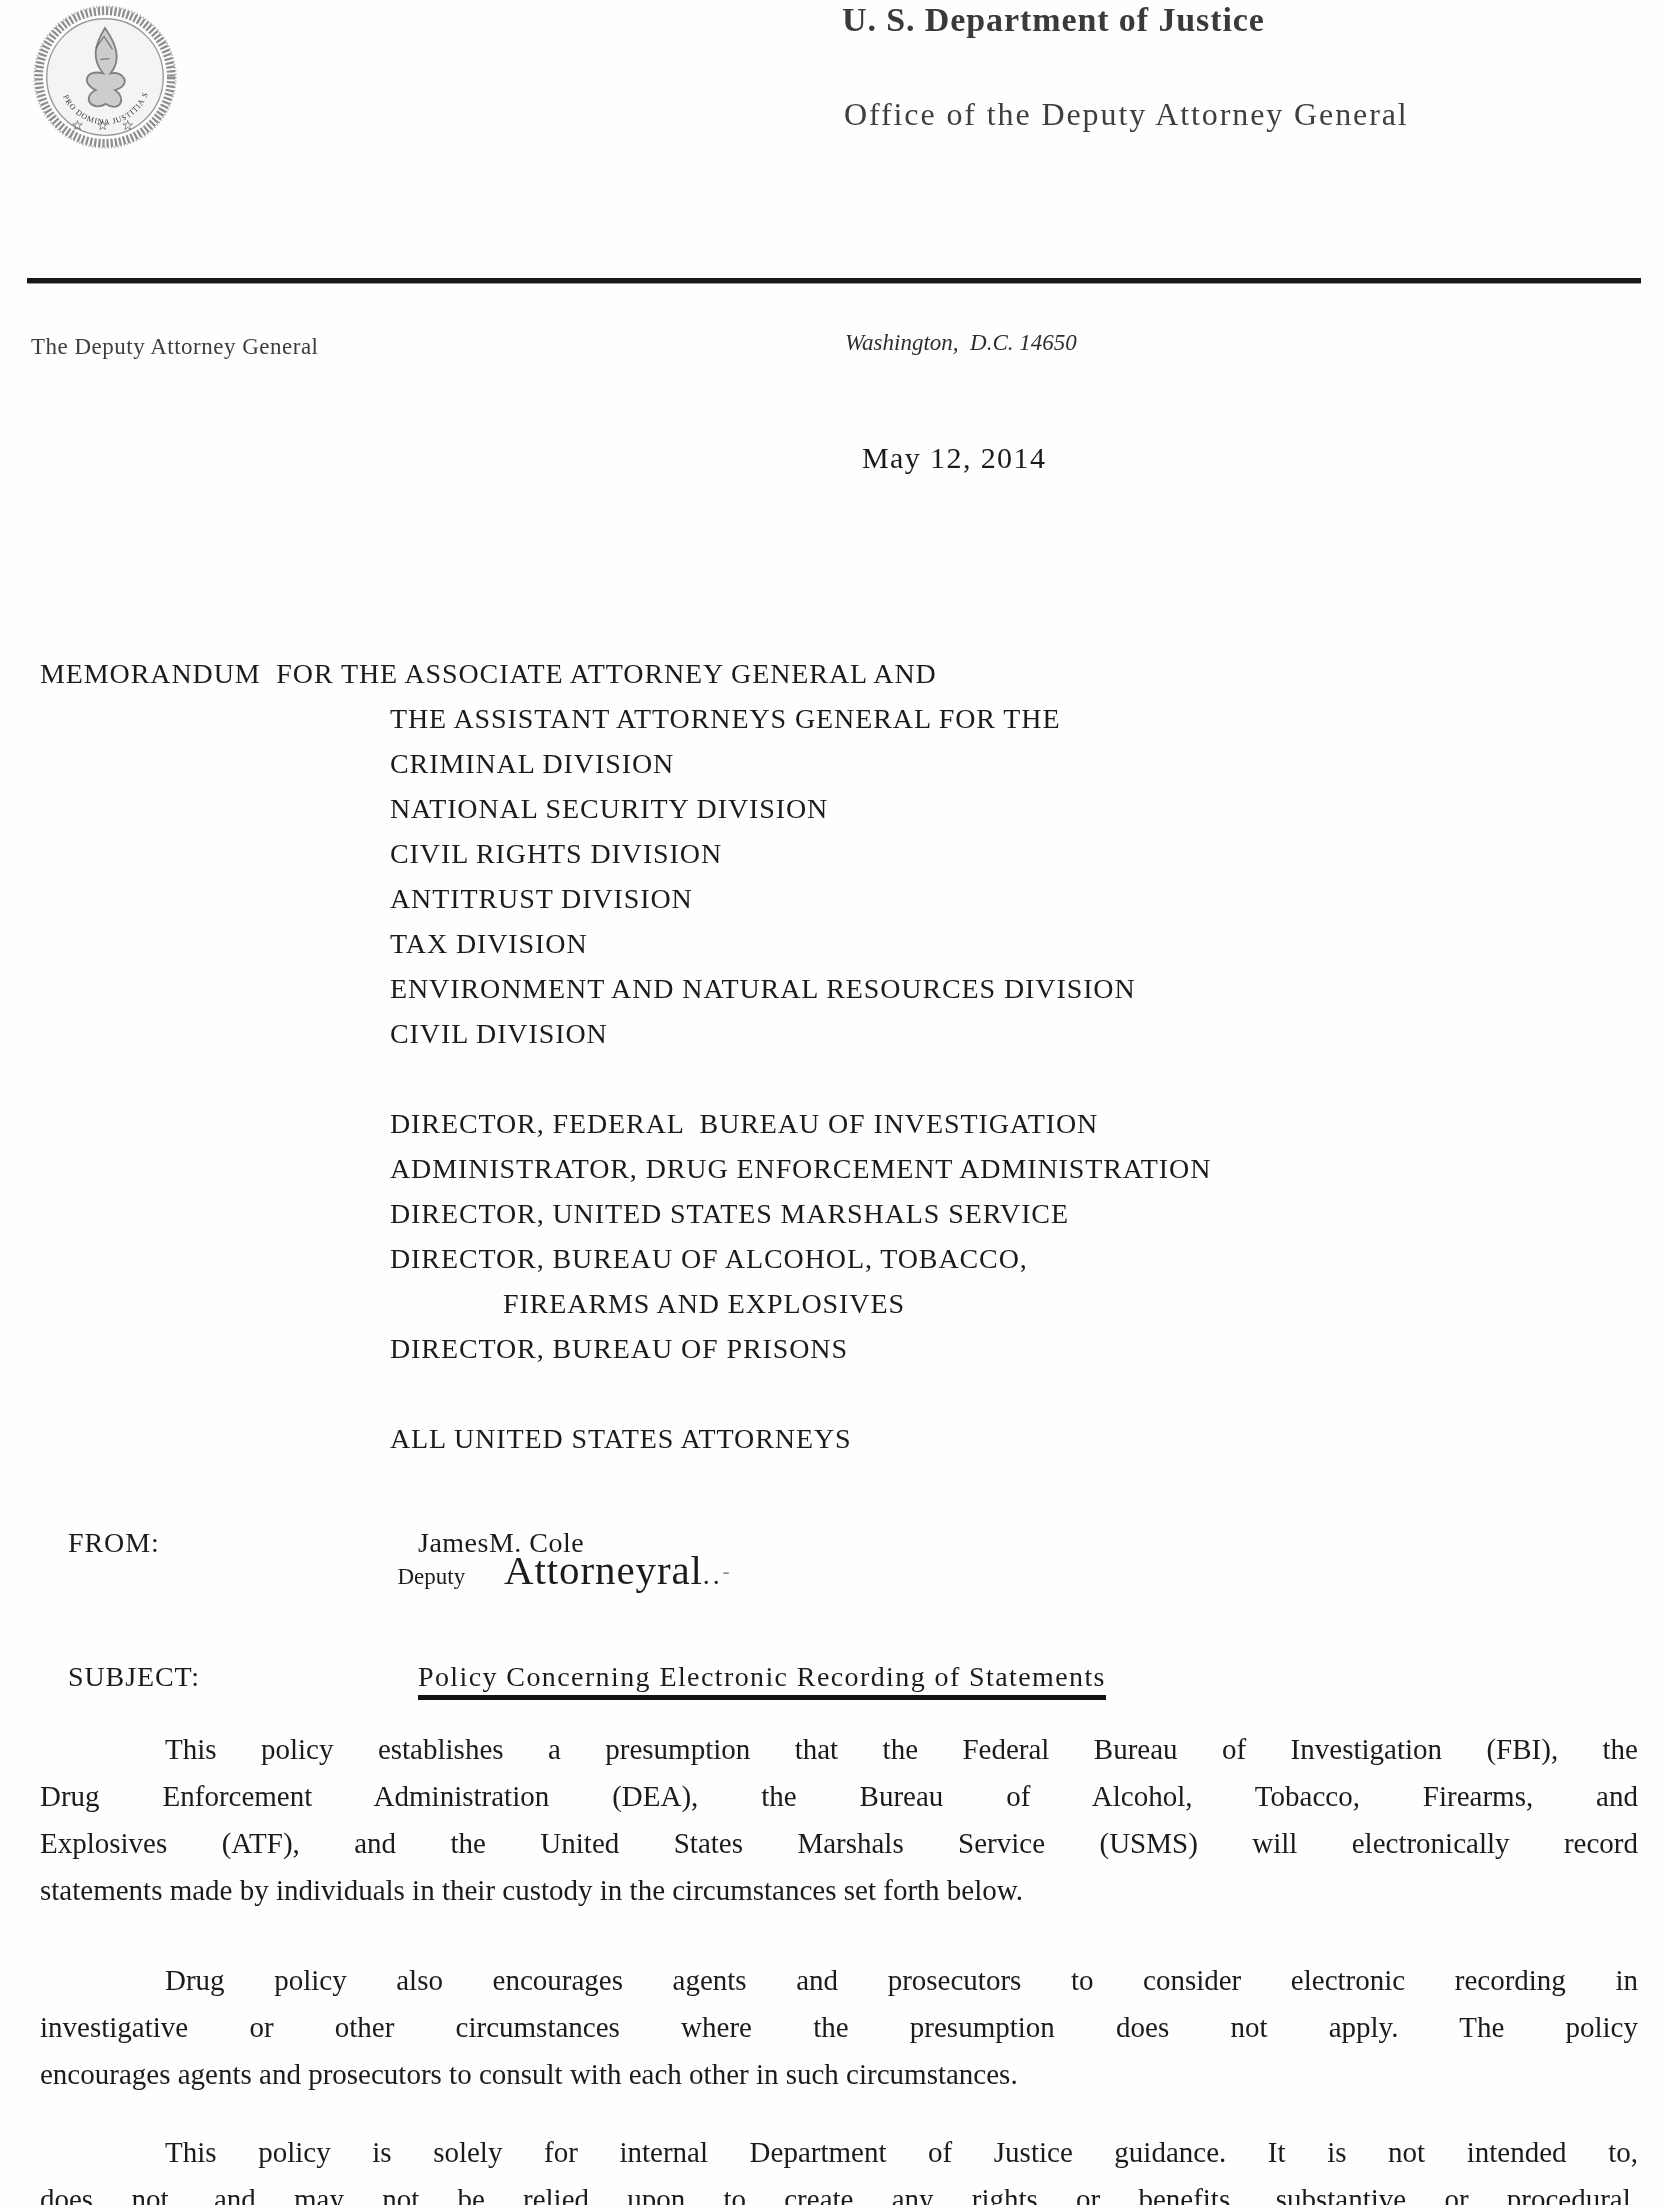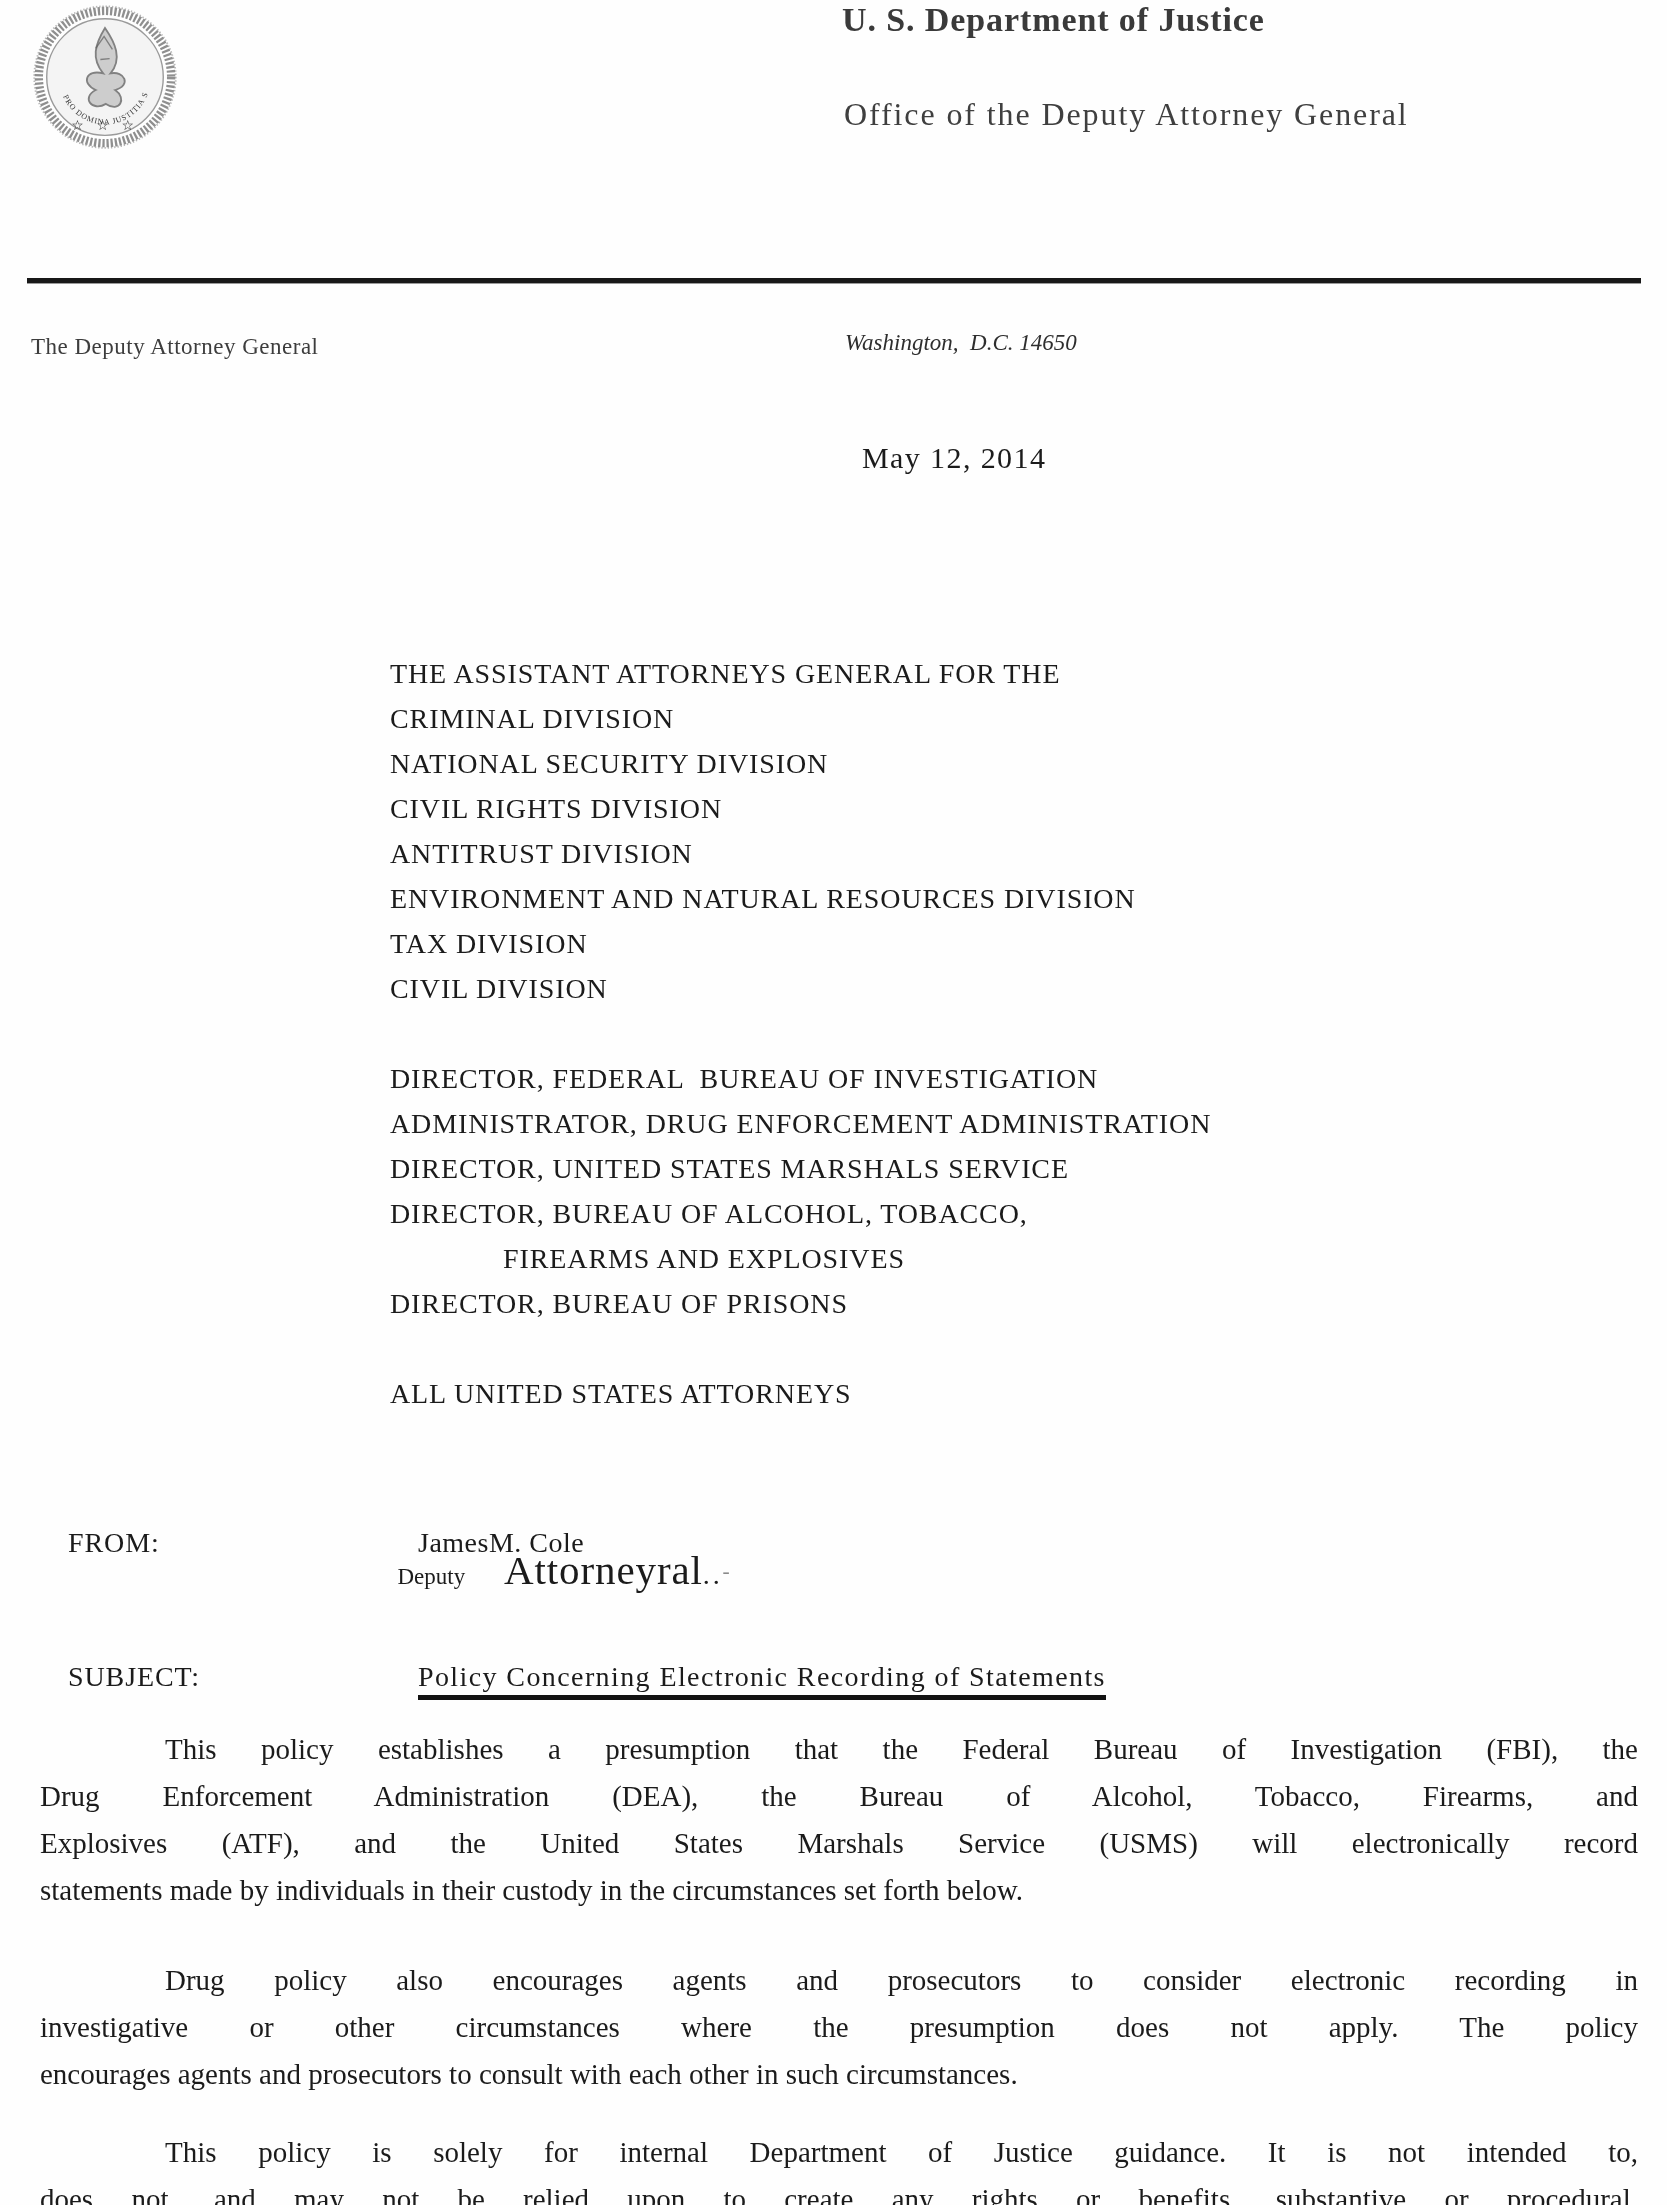--- a/index.html
+++ b/index.html
@@ -91,27 +91,28 @@
   </svg>
 
   <div class="hdr-agency">U. S. Department of Justice</div>
   <div class="hdr-office">Office of the Deputy Attorney General</div>
   <div class="rule"></div>
   <div class="sender">The Deputy Attorney General</div>
   <div class="location">Washington,  D.C. 14650</div>
   <div class="date">May 12, 2014</div>
 
   <div class="memo">
+    <div class="memo-line ind0">MEMORANDUM  FOR THE ASSOCIATE ATTORNEY GENERAL AND</div>
     <div class="memo-line ind1">THE ASSISTANT ATTORNEYS GENERAL FOR THE</div>
     <div class="memo-line ind1">CRIMINAL DIVISION</div>
     <div class="memo-line ind1">NATIONAL SECURITY DIVISION</div>
     <div class="memo-line ind1">CIVIL RIGHTS DIVISION</div>
     <div class="memo-line ind1">ANTITRUST DIVISION</div>
+    <div class="memo-line ind1">TAX DIVISION</div>
     <div class="memo-line ind1">ENVIRONMENT AND NATURAL RESOURCES DIVISION</div>
-    <div class="memo-line ind1">TAX DIVISION</div>
     <div class="memo-line ind1">CIVIL DIVISION</div>
     <div class="memo-line ind1 gap">DIRECTOR, FEDERAL  BUREAU OF INVESTIGATION</div>
     <div class="memo-line ind1">ADMINISTRATOR, DRUG ENFORCEMENT ADMINISTRATION</div>
     <div class="memo-line ind1">DIRECTOR, UNITED STATES MARSHALS SERVICE</div>
     <div class="memo-line ind1">DIRECTOR, BUREAU OF ALCOHOL, TOBACCO,</div>
     <div class="memo-line ind2">FIREARMS AND EXPLOSIVES</div>
     <div class="memo-line ind1">DIRECTOR, BUREAU OF PRISONS</div>
     <div class="memo-line ind1 gap">ALL UNITED STATES ATTORNEYS</div>
   </div>
 

